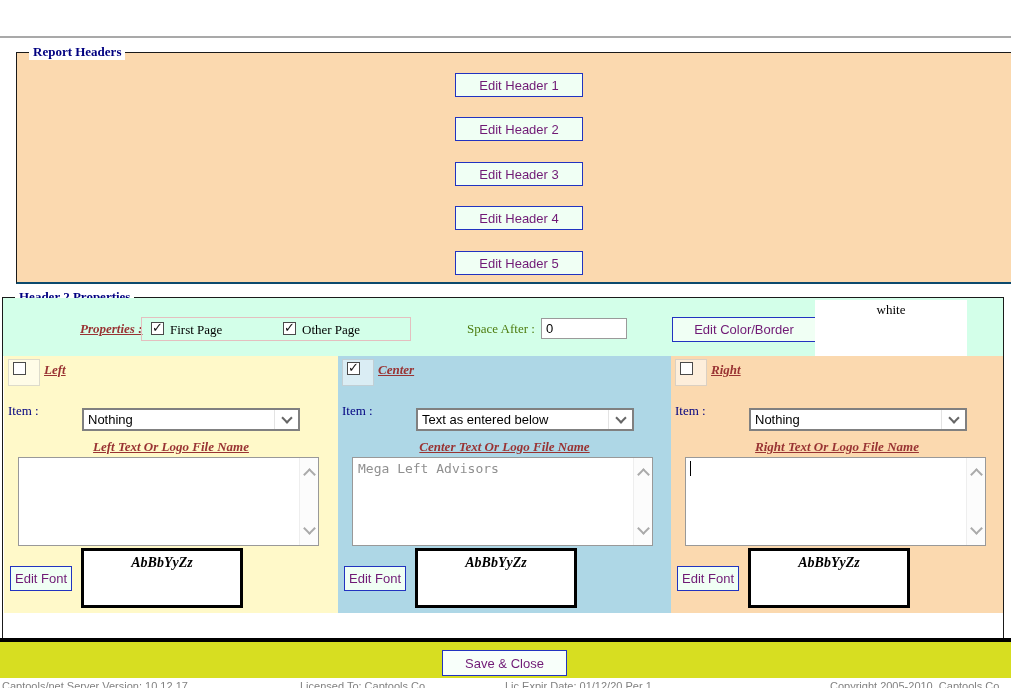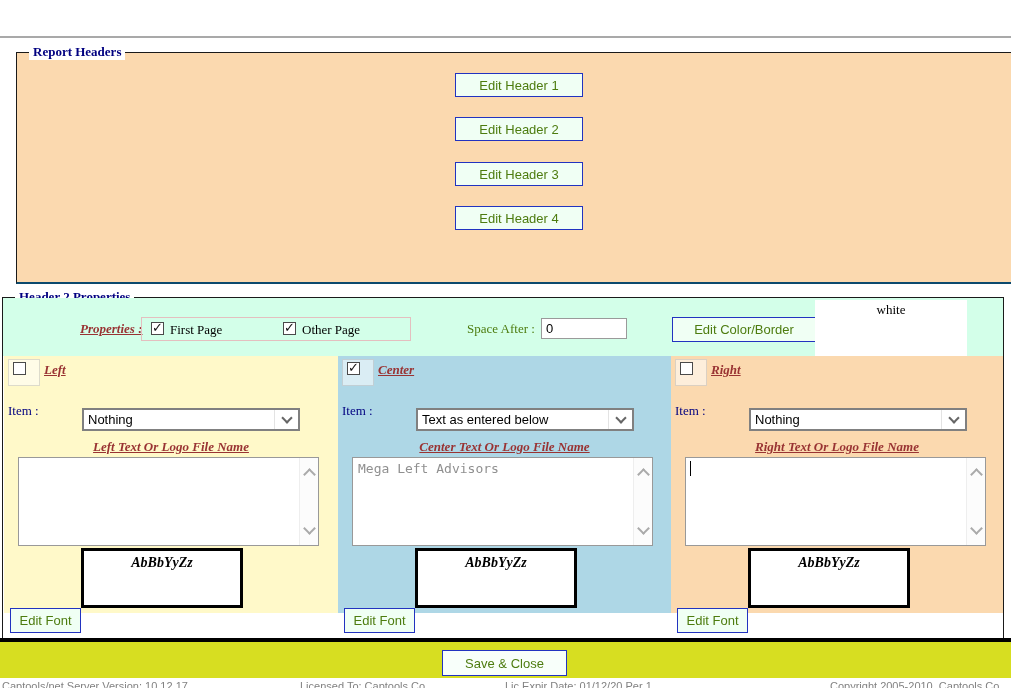--- a/index.html
+++ b/index.html
@@ -18,21 +18,21 @@
   .top-divider { position:absolute; left:0; top:36px; width:1011px; height:2px; background:#A9A9A9; }
 
   
   .fieldset { position:absolute; border:1px solid #1a1a1a; }
   .legend { position:absolute; top:-9px; left:12px; background:#fff; padding:0 4px;
             font:bold 13px "Liberation Serif", serif; color:#000080; white-space:nowrap; }
   .rh-box { left:16px; top:52px; width:1002px; height:232px; background:#FBD9AF; border-bottom:2px solid #0c4a6e; }
   .hp-box { left:2px; top:297px; width:1002px; height:341px; background:#fff; border-bottom:none; }
 
   
-  .btn { position:absolute; background:#F0FFF4; border:1px solid #2233C0; color:#4d7c0f;
+  .btn { position:absolute; background:#F0FFF4; border:1px solid #2233C0; color:#701a75;
          font:13px "Liberation Sans", sans-serif; display:flex; align-items:center; justify-content:center;
          cursor:default; white-space:nowrap; }
   .hdr-btn { left:438px; width:128px; height:24px; }
 
   
   .cyan-band { position:absolute; left:0; top:0; width:1000px; height:58px; background:#D3FFE9; }
   .vis-label { position:absolute; left:77px; top:23px; font:bold italic 13px "Liberation Serif", serif;
                color:#993333; text-decoration:underline; }
   .vis-group { position:absolute; left:138px; top:19px; width:270px; height:24px; border:1px solid #E4BFBF; }
   .checkbox { display:inline-block; width:13px; height:13px; background:#fff; border:1px solid #4a4a4a; position:relative; }
@@ -75,21 +75,21 @@
              border:1px solid #999; }
   .textbox-content { position:absolute; left:0; top:0; right:20px; bottom:0; padding:3px 5px;
                      font:13px "DejaVu Sans Mono", monospace; color:#909090; white-space:pre-wrap; overflow:hidden; }
   .scrollbar { position:absolute; right:0; top:0; width:19px; height:100%; background:#FCFCFC;
                border-left:1px solid #eee; }
   .chev-up-i, .chev-dn-i { position:absolute; left:5px; width:9px; height:9px;
                border-right:2px solid #aaa; border-bottom:2px solid #aaa; }
   .chev-up-i { top:12px; transform:rotate(-135deg); }
   .chev-dn-i { bottom:12px; transform:rotate(45deg); }
   .caret { position:absolute; left:4px; top:3px; width:1px; height:15px; background:#000; }
-  .edit-font-btn { left:6px; top:210px; width:71px; height:25px;margin-top:42px; }
+  .edit-font-btn { left:6px; top:210px; width:62px; height:25px; }
   .font-preview { position:absolute; left:77px; top:192px; width:162px; height:60px; background:#fff;
                   border:3px solid #000; text-align:center; padding-top:2px; }
   .font-preview span { font:bold italic 14px "Liberation Serif", serif; color:#000; }
 
   
   .black-bar { position:absolute; left:0; top:638px; width:1011px; height:4px; background:#000; }
   .footer-band { position:absolute; left:0; top:642px; width:1011px; height:36px; background:#D7DE21; }
   .save-btn { left:442px; top:8px; width:125px; height:26px; background:#F8FFFA; }
 
   
@@ -103,20 +103,21 @@
 <div class="app">
 
   <div class="top-divider"></div>
 
   <div class="fieldset rh-box">
     <span class="legend">Report Headers</span>
     <div class="btn hdr-btn" style="top:20px">Edit Header 1</div>
     <div class="btn hdr-btn" style="top:64px">Edit Header 2</div>
     <div class="btn hdr-btn" style="top:109px">Edit Header 3</div>
     <div class="btn hdr-btn" style="top:153px">Edit Header 4</div>
+    <div class="btn hdr-btn" style="top:198px">Edit Header 5</div>
   </div>
 
   <div class="fieldset hp-box">
     <span class="legend">Header 2 Properties</span>
 
     <div class="cyan-band">
       <span class="vis-label">Properties :</span>
       <div class="vis-group">
         <span class="checkbox cb1 checked"></span>
         <span class="cb-label cb1-label">First Page</span>

